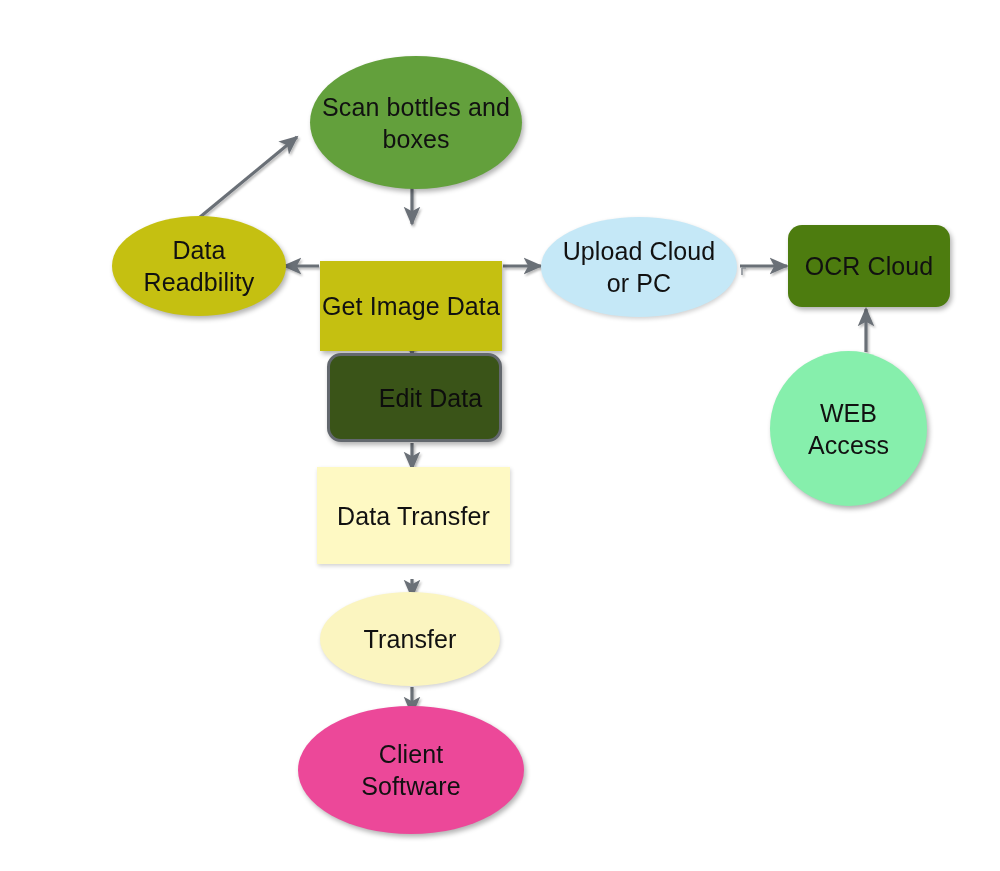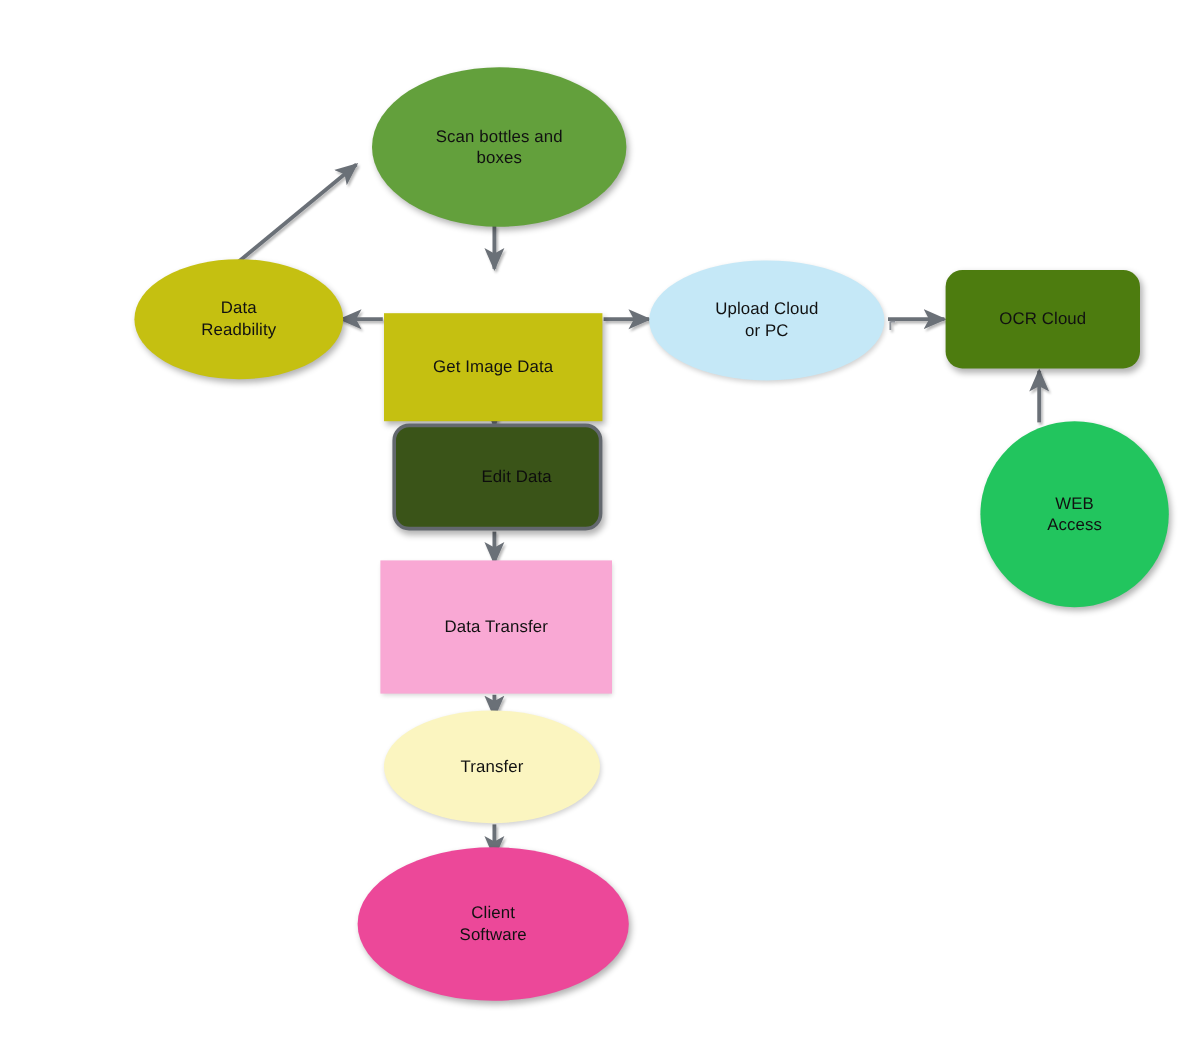--- a/index.html
+++ b/index.html
@@ -16,21 +16,21 @@
     font-family: "Liberation Sans", sans-serif;
   }
   .node {
     position: absolute;
     display: flex;
     align-items: center;
     justify-content: center;
     text-align: center;
     box-sizing: border-box;
     color: #111111;
-    font-size: 14px;
+    font-size: 25px;
     line-height: 1.28;
     letter-spacing: 0.1px;
     white-space: pre-line;
     z-index: 3;
   }
   .ellipse { border-radius: 50%; }
   .rect { border-radius: 0; }
   .rounded { border-radius: 14px; }
   .edge-layer {
     position: absolute;
@@ -93,25 +93,25 @@
   <div class="node ellipse shadowed" id="node-check" style="left: 112px; top: 216px; width: 174px; height: 100px; background: rgb(197, 192, 17);">Data
 Readbility</div>
 
   <div class="node rect shadowed" id="node-getimage" style="left: 320px; top: 222px; width: 182px; height: 90px; background: rgb(197, 192, 17); margin-top: 39px;">Get Image Data</div>
 
   <div class="node ellipse soft-shadow" id="node-upload" style="left: 541px; top: 217px; width: 196px; height: 100px; background: rgb(197, 232, 247);">Upload Cloud
 or PC</div>
 
   <div class="node rounded shadowed" id="node-ocr" style="left: 788px; top: 225px; width: 162px; height: 82px; background: #4d7c0f;">OCR Cloud</div>
 
-  <div class="node ellipse shadowed" id="node-web" style="left: 817px; top: 351px; width: 157px; height: 155px; background: #22c55e;">WEB
+  <div class="node ellipse shadowed" id="node-web" style="left: 770px; top: 351px; width: 157px; height: 155px; background: #86efac;">WEB
 Access</div>
 
   <div class="node rounded shadowed" id="node-edit" style="left: 327px; top: 353px; width: 175px; height: 89px; background: rgb(58, 84, 24); border: 3px solid rgb(99, 104, 110); color: rgb(13, 13, 13); padding-left: 32px;">Edit Data</div>
 
-  <div class="node rect soft-shadow" id="node-transfer" style="left: 317px; top: 467px; width: 193px; height: 111px; background: #f9a8d4;">Data Transfer</div>
+  <div class="node rect soft-shadow" id="node-transfer" style="left: 317px; top: 467px; width: 193px; height: 97px; background: #fef9c3;">Data Transfer</div>
 
   <div class="node ellipse soft-shadow" id="node-interface" style="left: 320px; top: 592px; width: 180px; height: 94px; background: rgb(251, 245, 192);">Transfer</div>
 
   <div class="node ellipse shadowed" id="node-client" style="left: 298px; top: 706px; width: 226px; height: 128px; background: #ec4899;">Client
 Software</div>
 
 </div>
 
 </body></html>

